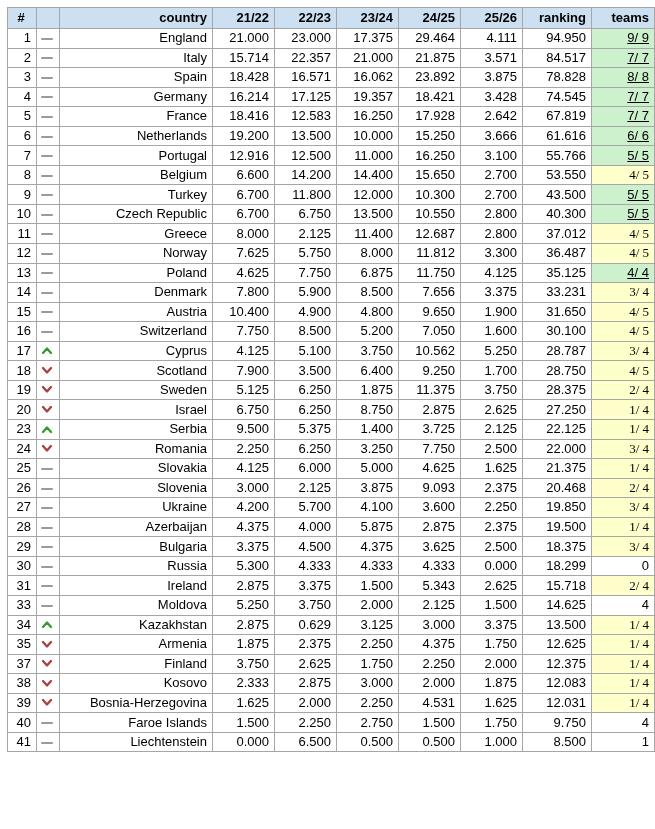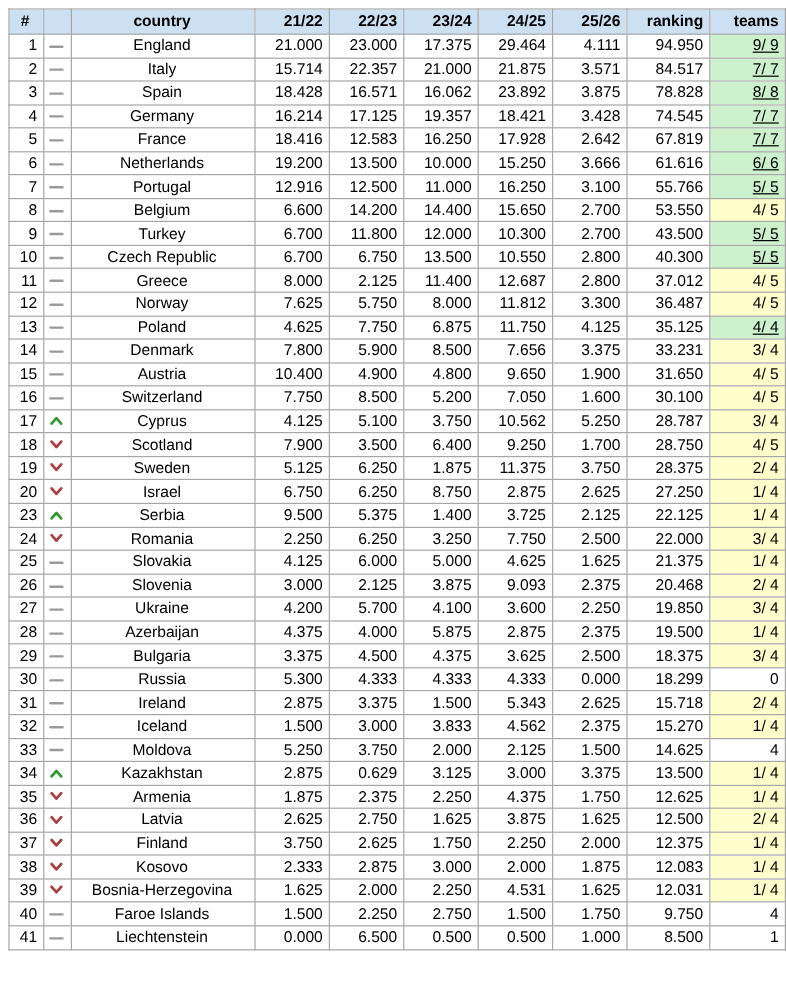--- a/index.html
+++ b/index.html
@@ -30,26 +30,26 @@
     white-space: nowrap;
     overflow: hidden;
     background: #ffffff;
   }
   table.coef thead th {
     background: var(--header-bg, #cce0f2);
     font-weight: bold;
     height: 20px;
     line-height: 20px;
   }
-  .al { text-align: center; }
+  .al { text-align: right; }
   .ar { text-align: right; }
   .ac { text-align: center; }
   td.trend { padding: 0 2px; }
   td.teams.full    { background: var(--teams-full-bg, #cdf0cd); text-decoration: underline; }
-  td.teams.partial { background: var(--teams-partial-bg, #ffffcc); }
+  td.teams.partial { background: var(--teams-partial-bg, #ffffcc); font-family: Liberation Serif, serif; }
   td.teams.none    { background: #ffffff; }
   .dash {
     display: inline-block;
     width: 12px;
     height: 2px;
     background: var(--trend-same, #9a9a9a);
     border-radius: 1px;
     vertical-align: middle;
   }
   .chev { display: inline-block; vertical-align: middle; }
@@ -440,32 +440,20 @@
           <td class="al">Ireland</td>
           <td class="ar">2.875</td>
           <td class="ar">3.375</td>
           <td class="ar">1.500</td>
           <td class="ar">5.343</td>
           <td class="ar">2.625</td>
           <td class="ar">15.718</td>
           <td class="ar teams partial">2/ 4</td>
         </tr>
         <tr>
-          <td class="ar">32</td>
-          <td class="ac trend"><span class="dash"></span></td>
-          <td class="al">Iceland</td>
-          <td class="ar">1.500</td>
-          <td class="ar">3.000</td>
-          <td class="ar">3.833</td>
-          <td class="ar">4.562</td>
-          <td class="ar">2.375</td>
-          <td class="ar">15.270</td>
-          <td class="ar teams partial">1/ 4</td>
-        </tr>
-        <tr>
           <td class="ar">33</td>
           <td class="ac trend"><span class="dash"></span></td>
           <td class="al">Moldova</td>
           <td class="ar">5.250</td>
           <td class="ar">3.750</td>
           <td class="ar">2.000</td>
           <td class="ar">2.125</td>
           <td class="ar">1.500</td>
           <td class="ar">14.625</td>
           <td class="ar teams none">4</td>
@@ -492,34 +480,20 @@
           <td class="al">Armenia</td>
           <td class="ar">1.875</td>
           <td class="ar">2.375</td>
           <td class="ar">2.250</td>
           <td class="ar">4.375</td>
           <td class="ar">1.750</td>
           <td class="ar">12.625</td>
           <td class="ar teams partial">1/ 4</td>
         </tr>
         <tr>
-          <td class="ar">36</td>
-          <td class="ac trend"><span class="chev"><svg width="12" height="9" viewBox="0 0 12 9">
-                <polyline points="2,2 6,6.5 10,2" fill="none" stroke="#a84040" stroke-width="2.3" stroke-linecap="round" stroke-linejoin="round"></polyline>
-              </svg></span></td>
-          <td class="al">Latvia</td>
-          <td class="ar">2.625</td>
-          <td class="ar">2.750</td>
-          <td class="ar">1.625</td>
-          <td class="ar">3.875</td>
-          <td class="ar">1.625</td>
-          <td class="ar">12.500</td>
-          <td class="ar teams partial">2/ 4</td>
-        </tr>
-        <tr>
           <td class="ar">37</td>
           <td class="ac trend"><span class="chev"><svg width="12" height="9" viewBox="0 0 12 9">
                 <polyline points="2,2 6,6.5 10,2" fill="none" stroke="#a84040" stroke-width="2.3" stroke-linecap="round" stroke-linejoin="round"></polyline>
               </svg></span></td>
           <td class="al">Finland</td>
           <td class="ar">3.750</td>
           <td class="ar">2.625</td>
           <td class="ar">1.750</td>
           <td class="ar">2.250</td>
           <td class="ar">2.000</td>

